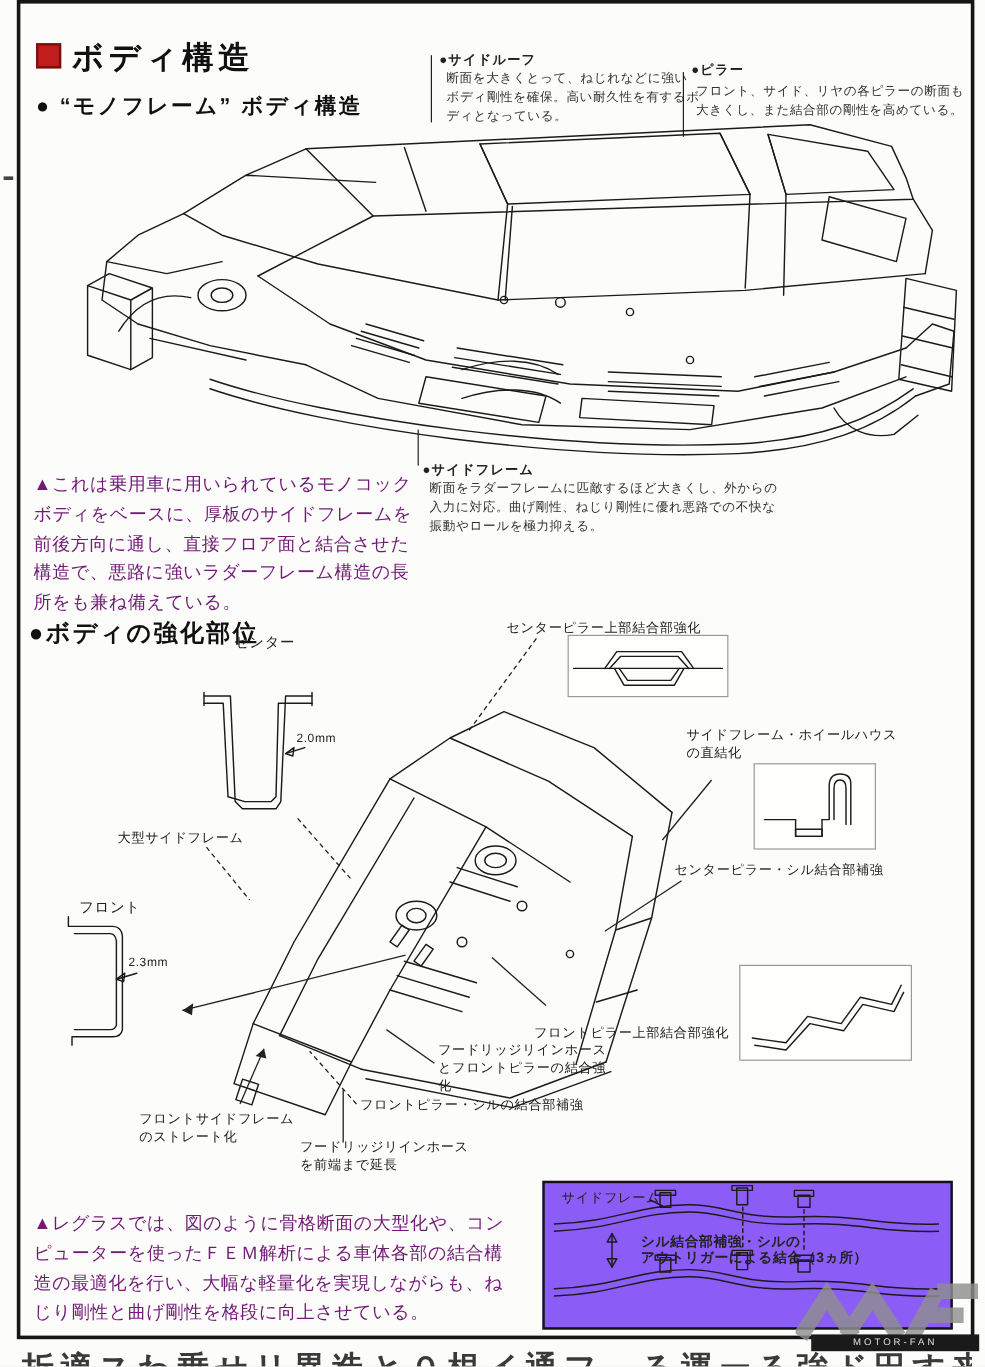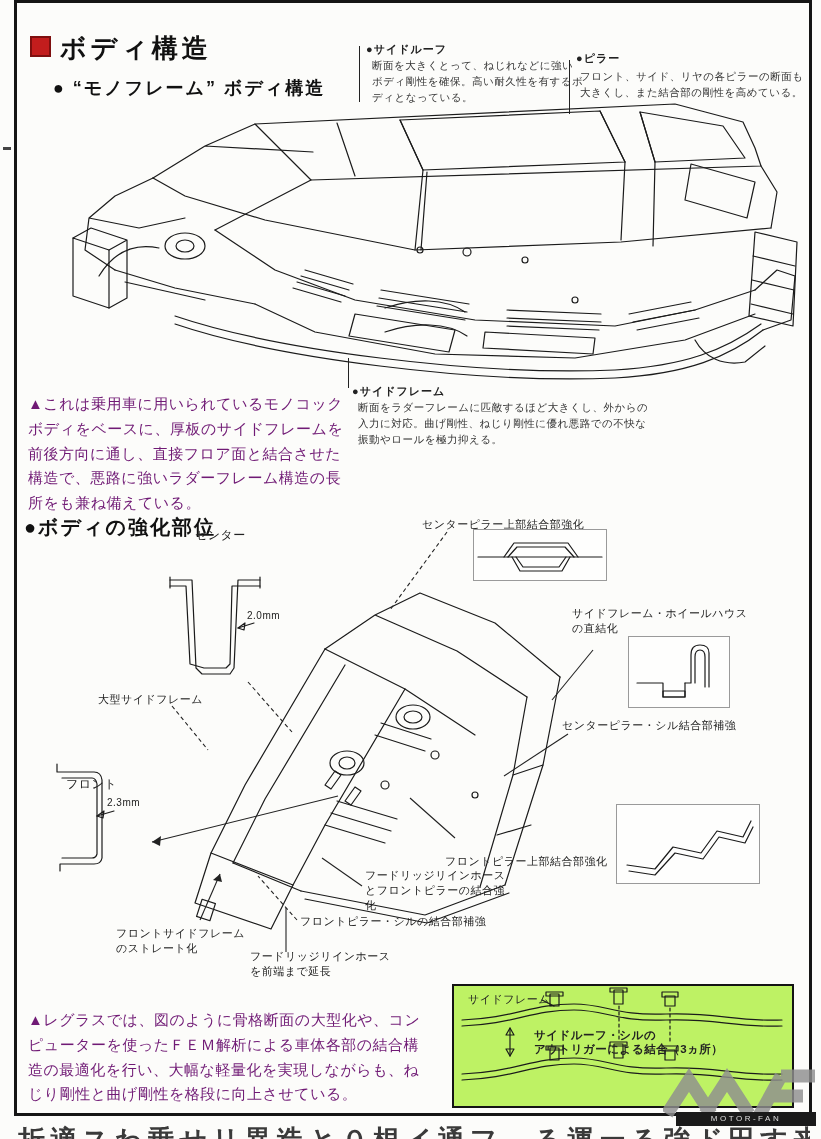--- a/index.html
+++ b/index.html
@@ -5,30 +5,30 @@
   html,body{margin:0;padding:0;background:#e9e9e6;}
   .scan{
     position:relative;width:821px;height:1139px;margin:0 auto;
     background:#fcfcfa;overflow:hidden;
     font-family:"Liberation Sans","DejaVu Sans",sans-serif;color:#1c1c1c;
   }
   .frame{position:absolute;left:14px;top:0;width:792px;height:1110px;border:3px solid #151515;}
   .abs{position:absolute;}
   .red-square{width:21px;height:21px;background:#c21d1d;border:2px solid #7e0f0f;box-sizing:border-box;}
   .h1{font-size:26px;font-weight:bold;letter-spacing:4px;color:#111;}
-  .h2{font-size:18px;font-weight:bold;letter-spacing:2px;color:#111;margin-left:23px;}
+  .h2{font-size:18px;font-weight:bold;letter-spacing:2px;color:#111;}
   .h3{font-size:20px;font-weight:bold;letter-spacing:2px;color:#111;}
   .callout-title{font-size:11px;font-weight:bold;letter-spacing:1px;color:#222;}
   .callout-body{font-size:10.5px;line-height:1.5;letter-spacing:0.5px;color:#333;}
   .para{font-size:15px;line-height:1.65;letter-spacing:0.5px;color:#701a75;}
   .lbl{font-size:11px;letter-spacing:0.5px;color:#222;line-height:1.35;}
   .gauge{font-size:10px;color:#222;letter-spacing:0.5px;}
   .vl{position:absolute;width:1px;background:#222;}
   .detail-box{position:absolute;border:1px solid #9a9a9a;background:rgba(255,255,255,0.6);}
-  .outrigger-box{position:absolute;border:2.5px solid #141414;background:#bef264;}
+  .outrigger-box{position:absolute;border:2.5px solid #141414;background:#8b5cf6;}
   svg{display:block;}
   .stroke path,.stroke line,.stroke ellipse,.stroke circle,.stroke rect{
     stroke:#1b1b1b;stroke-width:1.2;fill:none;stroke-linecap:round;stroke-linejoin:round;
   }
   .leaders{position:absolute;left:0;top:0;pointer-events:none;}
   .logo-bar{position:absolute;left:676px;top:1112px;width:140px;height:14px;background:#1a1a1a;
     color:rgba(255,255,255,0.85);font-size:8px;letter-spacing:2.5px;text-align:center;line-height:14px;}
   .next-strip{position:absolute;left:18px;top:1122px;width:792px;height:17px;overflow:hidden;
     font-size:27px;font-weight:bold;letter-spacing:5px;color:#3a3a3a;white-space:nowrap;}
   .edge-mark{position:absolute;left:3px;top:147px;width:8px;height:3px;background:#444;}
@@ -125,21 +125,21 @@
   <div class="abs lbl" style="left:195px;top:527px;font-size:12px;">センター</div>
   <svg class="abs stroke" style="left:168px;top:572px;" width="95" height="112" viewBox="0 0 95 112">
     <path d="M2 8 L24 8 L28 96 L34 102 L62 102 L66 96 L70 8 L92 8"></path>
     <path d="M2 14 L18 14 L22 92 L36 96 L58 96 L62 92 L64 14 L92 14"></path>
     <path d="M2 5 V16 M92 5 V16"></path>
     <path d="M70 56 L86 51"></path>
     <path d="M70 56 L77 51 L76 58 Z" fill="#111"></path>
   </svg>
   <div class="abs gauge" style="left:247px;top:610px;">2.0mm</div>
 
-  <div class="abs lbl" style="left:66px;top:776px;font-size:12px;">フロント</div>
+  <div class="abs lbl" style="left:66px;top:748px;font-size:12px;">フロント</div>
   <svg class="abs stroke" style="left:50px;top:758px;" width="115" height="116" viewBox="0 0 115 116">
     <path d="M7 6 V14 H44 Q51 14 52 22 V100 Q51 106 44 106 H10 V113"></path>
     <path d="M12 20 H42 Q46 20 47 26 V96 Q46 100 42 100 H12"></path>
     <path d="M47 58 L64 53"></path>
     <path d="M47 58 L54 53 L53 60 Z" fill="#111"></path>
   </svg>
   <div class="abs gauge" style="left:107px;top:797px;">2.3mm</div>
 
   <div class="abs lbl" style="left:422px;top:517px;font-family:Liberation Serif, serif;">センターピラー上部結合部強化</div>
   <div class="abs lbl" style="left:572px;top:606px;width:182px;">サイドフレーム・ホイールハウスの直結化</div>
@@ -262,21 +262,21 @@
       </g>
 
       <path d="M165 20 V56 M216 22 V58" stroke-dasharray="3 3"></path>
 
       <path d="M56 42 V70"></path>
       <path d="M56 42 L52 49 L60 49 Z M56 70 L52 63 L60 63 Z" fill="#111" stroke="none"></path>
 
       <path d="M88 14 L100 20"></path>
     </svg>
     <div class="abs lbl" style="left:14px;top:6px;">サイドフレーム</div>
-    <div class="abs lbl" style="left:80px;top:42px;font-size:11.5px;font-weight:bold;">サイドルーフ・シルの</div>
+    <div class="abs lbl" style="left:80px;top:42px;font-size:11.5px;font-weight:bold;">シル結合部補強・シルの</div>
     <div class="abs lbl" style="left:80px;top:56px;font-size:11.5px;font-weight:bold;">アウトリガーによる結合（3ヵ所）</div>
   </div>
 
   <svg class="abs" style="left:663px;top:1058px;opacity:0.82;" width="158" height="62" viewBox="0 0 158 62">
     <g stroke="#8f8f8f" stroke-width="13" fill="none">
       <path d="M4 56 L26 22 L48 56"></path>
       <path d="M42 56 L64 22 L86 56"></path>
       <path d="M96 58 L118 18 M118 18 L152 18 M108 38 L140 38"></path>
     </g>
   </svg>

